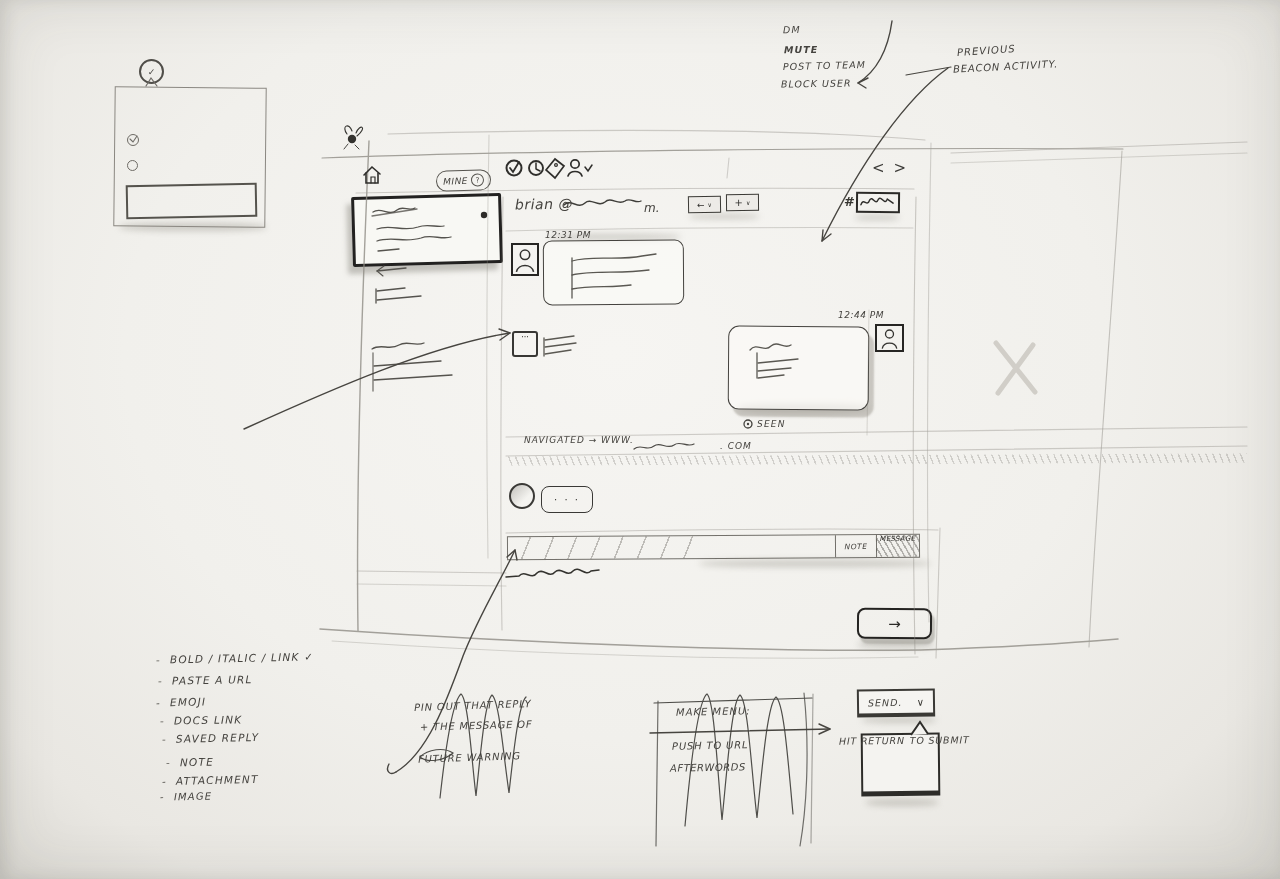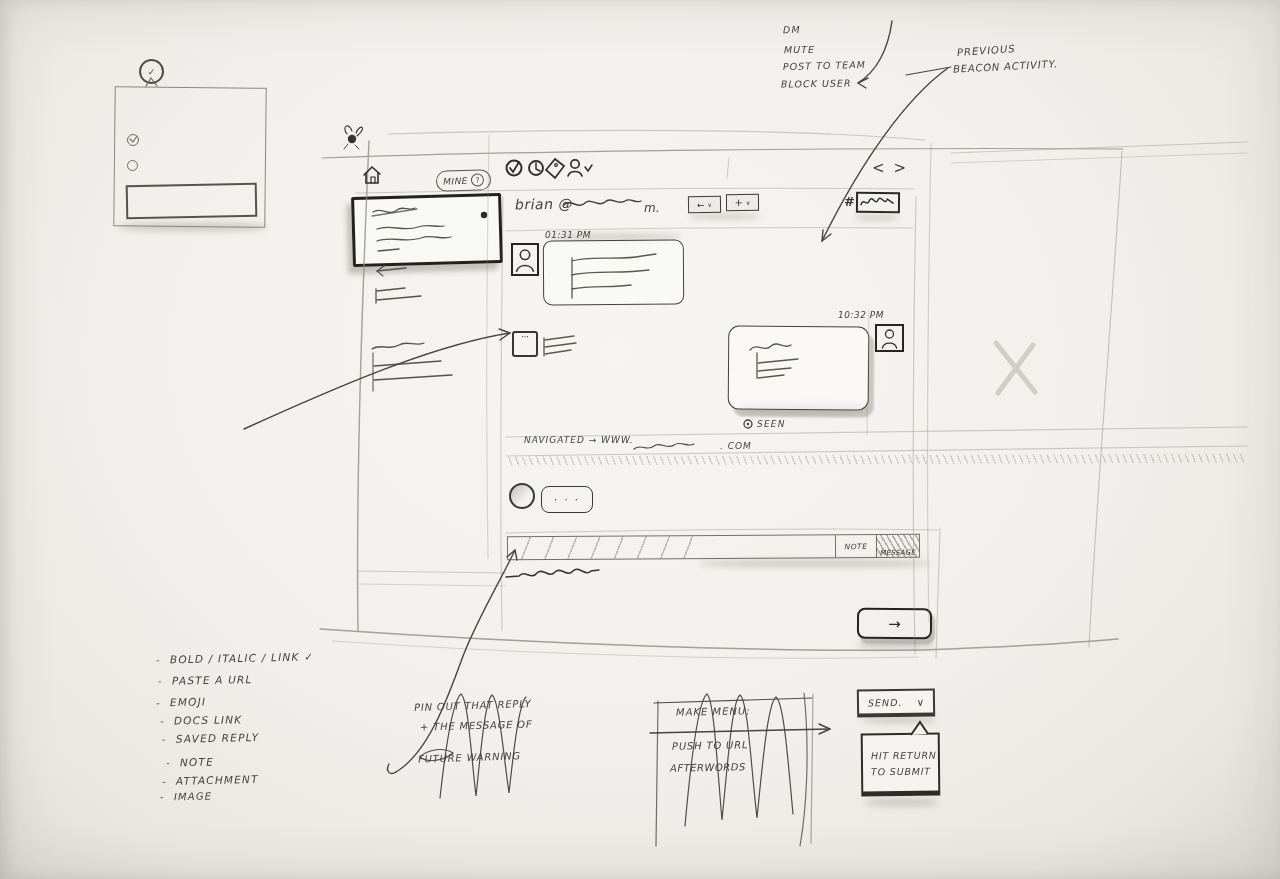--- a/index.html
+++ b/index.html
@@ -39,21 +39,21 @@
 
   <div class="box" style="left:114px;top:87px;width:152px;height:140px;border:1.5px solid #8a8781;transform:rotate(.6deg);"></div>
   <div class="box" style="left:139px;top:59px;width:25px;height:25px;border:2px solid #504e49;border-radius:50%;display:flex;align-items:center;justify-content:center;font-size:9px;color:#44423e;">
       <span>✓</span>
     </div>
   <div class="box" style="left:127px;top:134px;width:12px;height:12px;border:1.6px solid #6e6b65;border-radius:50%;"></div>
   <div class="box" style="left:127px;top:160px;width:11px;height:11px;border:1.5px solid #6e6b65;border-radius:50%;"></div>
   <div class="box" style="left:126px;top:184px;width:131px;height:34px;border:2px solid #55534d;transform:rotate(-1.1deg);"></div>
 
   <div class="hw caps" style="left:783px;top:24px;font-size:9.5px;letter-spacing:1px;transform:rotate(-1deg);text-align:center;">DM</div>
-  <div class="hw caps" style="left:784px;top:44px;font-size:9.5px;letter-spacing:1px;transform:rotate(-.5deg);">Mute</div>
+  <div class="hw caps" style="left:784px;top:44px;font-size:9.5px;letter-spacing:1px;transform:rotate(-.5deg);font-weight:bold;">Mute</div>
   <div class="hw caps" style="left:783px;top:60px;font-size:9.5px;letter-spacing:1px;transform:rotate(-1.5deg);">Post to team</div>
   <div class="hw caps" style="left:781px;top:78px;font-size:9.5px;letter-spacing:1px;transform:rotate(-1deg);">Block user</div>
 
   <div class="hw caps" style="left:957px;top:45px;font-size:10px;letter-spacing:1px;transform:rotate(-4deg);">Previous</div>
   <div class="hw caps" style="left:953px;top:61px;font-size:10px;letter-spacing:.8px;transform:rotate(-3deg);">beacon activity.</div>
 
   <div class="box" style="left:436px;top:170px;width:55px;height:21px;border:1.7px solid #55534e;border-radius:11px;transform:rotate(-2deg);display:flex;align-items:center;justify-content:center;">
     <span class="hw caps" style="position:static;font-size:9px;letter-spacing:.5px;">Mine</span>
     <span class="pill-badge">?</span>
   </div>
@@ -77,29 +77,29 @@
   </div>
 
   <div class="box" style="left:352px;top:195px;width:150px;height:70px;border:3px solid #222120;border-radius:2px;background:rgba(250,249,246,.75);transform:rotate(-1.6deg);box-shadow:-5px 7px 5px rgba(148,145,137,.5);"></div>
 
   <div class="box" style="left:511px;top:243px;width:28px;height:33px;border:2.5px solid #262523;">
     <svg width="100%" height="100%" viewBox="0 0 28 33">
         <circle cx="14" cy="11" r="5.5" stroke="#343330" stroke-width="1.8" fill="none"></circle>
         <path d="M4,31 C6,21 22,21 24,31" stroke="#343330" stroke-width="1.8" fill="none"></path>
       </svg>
   </div>
-  <div class="hw" style="left:545px;top:230px;font-size:9px;letter-spacing:.5px;">01:31 PM</div>
+  <div class="hw" style="left:545px;top:230px;font-size:9px;letter-spacing:.5px;">12:31 PM</div>
   <div class="box" style="left:543px;top:240px;width:141px;height:65px;border:1.8px solid #44423e;border-radius:9px;background:rgba(252,251,248,.6);transform:rotate(-.4deg);"></div>
 
   <div class="box" style="left:512px;top:331px;width:26px;height:26px;border:2px solid #383734;border-radius:3px;display:flex;align-items:flex-start;justify-content:center;font-size:8px;color:#35342f;">
       <span>···</span>
     </div>
 
   <div class="box" style="left:728px;top:326px;width:141px;height:84px;border:1.9px solid #44423e;border-radius:11px;background:rgba(252,251,248,.65);transform:rotate(.4deg);box-shadow:5px 7px 2px rgba(148,145,136,.45);"></div>
-  <div class="hw" style="left:838px;top:310px;font-size:9px;letter-spacing:.5px;">10:32 PM</div>
+  <div class="hw" style="left:838px;top:310px;font-size:9px;letter-spacing:.5px;">12:44 PM</div>
   <div class="box" style="left:875px;top:324px;width:29px;height:28px;border:2.5px solid #262523;">
     <svg width="100%" height="100%" viewBox="0 0 28 33">
         <circle cx="14" cy="11" r="5.5" stroke="#343330" stroke-width="1.8" fill="none"></circle>
         <path d="M4,31 C6,21 22,21 24,31" stroke="#343330" stroke-width="1.8" fill="none"></path>
       </svg>
   </div>
   <div class="hw caps" style="left:757px;top:419px;font-size:9px;letter-spacing:1.2px;">Seen</div>
 
   <div class="hw caps" style="left:524px;top:435px;font-size:9px;letter-spacing:1px;">Navigated → www.</div>
   <div class="hw caps" style="left:720px;top:441px;font-size:9px;letter-spacing:1px;">. com</div>
@@ -109,21 +109,21 @@
   <div class="box" style="left:541px;top:486px;width:52px;height:27px;border:1.9px solid #3a3936;border-radius:8px;display:flex;align-items:center;justify-content:center;font-size:10px;letter-spacing:2px;color:#35342f;">
       <span>· · ·</span>
     </div>
 
   <div class="box" style="left:507px;top:535px;width:413px;height:24px;border:1.4px solid rgba(92,89,83,.85);transform:rotate(-.35deg);display:flex;">
     <div class="barhatch" style="width:195px;height:100%;"></div>
     <div style="flex:1;"></div>
     <div style="width:40px;border-left:1.3px solid rgba(92,89,83,.85);display:flex;align-items:center;justify-content:center;">
       <span class="hw caps" style="position:static;font-size:7.5px;letter-spacing:.5px;">Note</span>
     </div>
-    <div class="tabhatch" style="width:42px;border-left:1.3px solid rgba(92,89,83,.85);display:flex;align-items:flex-end;justify-content:center;">
+    <div class="tabhatch" style="width:42px;border-left:1.3px solid rgba(92,89,83,.85);display:flex;align-items:flex-start;justify-content:center;">
       <span class="hw caps" style="position:static;font-size:7px;letter-spacing:.3px;color:#2f2e2b;">Message</span>
     </div>
   </div>
   <div class="box" style="left:857px;top:608px;width:75px;height:31px;border:2.5px solid #242321;border-radius:8px;transform:rotate(.4deg);box-shadow:3px 5px 2px rgba(148,145,137,.5);display:flex;align-items:center;justify-content:center;font-size:15px;color:#2b2a27;">
       <span>→</span>
     </div>
 
   <div class="hw caps feat" style="left:156px;top:652px;font-size:10.5px;letter-spacing:1.2px;transform:rotate(-1.2deg);">Bold / Italic / Link ✓</div>
   <div class="hw caps feat" style="left:158px;top:674px;font-size:10.5px;letter-spacing:1.2px;transform:rotate(-1deg);">Paste a URL</div>
   <div class="hw caps feat" style="left:156px;top:696px;font-size:10.5px;letter-spacing:1.2px;transform:rotate(-1.5deg);">Emoji</div>
@@ -138,21 +138,21 @@
   <div class="hw caps" style="left:418px;top:752px;font-size:10px;letter-spacing:.8px;transform:rotate(-2deg);">future warning</div>
 
   <div class="hw caps" style="left:676px;top:706px;font-size:10px;letter-spacing:1px;transform:rotate(-1deg);">Make menu:</div>
   <div class="hw caps" style="left:672px;top:740px;font-size:10px;letter-spacing:.8px;transform:rotate(-1.2deg);">Push to URL</div>
   <div class="hw caps" style="left:670px;top:762px;font-size:10px;letter-spacing:.5px;transform:rotate(-1deg);">Afterwords</div>
 
   <div class="box" style="left:857px;top:689px;width:78px;height:28px;border:2px solid #3a3935;border-bottom-width:4px;background:#f5f4f1;transform:rotate(-.8deg);display:flex;align-items:center;justify-content:space-between;padding:0 9px;">
     <span class="hw caps" style="position:static;font-size:9.5px;letter-spacing:1px;">Send.</span>
     <span style="font-size:10px;color:#35342f;">∨</span>
   </div>
-  <div class="box" style="left:861px;top:733px;width:79px;height:63px;border:2.5px solid #2d2c29;border-bottom-width:5px;background:#f4f3f0;transform:rotate(-.6deg);display:flex;flex-direction:column;justify-content:center;padding-left:8px;gap:5px;">
+  <div class="box" style="left:861px;top:733px;width:79px;height:63px;border:2.5px solid #2d2c29;border-bottom-width:5px;background:#f4f3f0;transform:rotate(-.6deg);display:flex;flex-direction:row;justify-content:center;padding-left:8px;gap:5px;">
     <span class="hw caps" style="position:static;font-size:9.5px;letter-spacing:.8px;">Hit return</span>
     <span class="hw caps" style="position:static;font-size:9.5px;letter-spacing:.8px;">to submit</span>
   </div>
 
   <svg class="overlay" width="1280" height="879" viewBox="0 0 1280 879">
     <g stroke="#8f8c85" fill="none" stroke-width="1.1" stroke-linecap="round" opacity=".8">
       <path d="M322,158 C500,151 900,147 1123,149"></path>
       <path d="M388,134 C600,128 800,129 925,140" opacity=".5"></path>
       <path d="M369,141 C362,300 356,500 358,631" stroke-width="1.4"></path>
       <path d="M503,197 C501,350 500,520 502,630" opacity=".5"></path>

